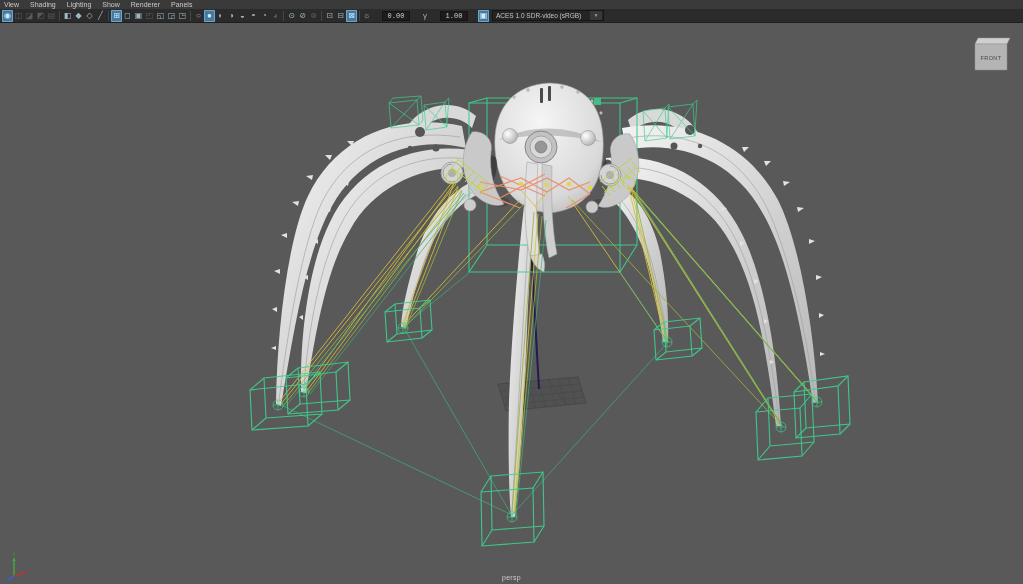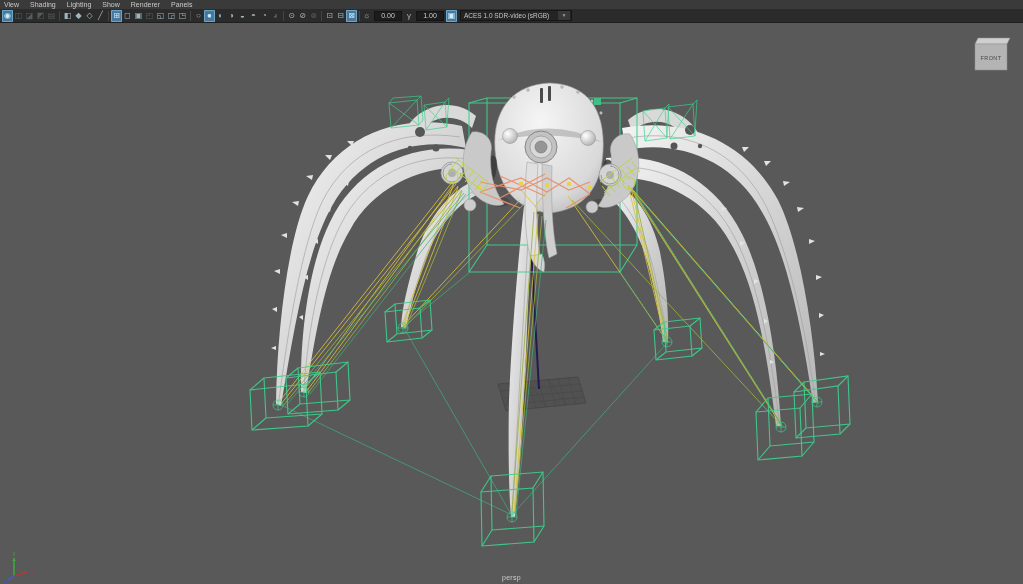--- a/index.html
+++ b/index.html
@@ -24,22 +24,22 @@
            border-bottom:1px solid #1f1f1f;display:flex;align-items:center;padding-left:2px;z-index:5;}
   .tb-group{display:flex;align-items:center;}
   .tb-sep{width:1px;height:10px;background:#454545;margin:0 2px;}
   .tb-icon{width:11px;height:12px;font-size:8px;line-height:12px;text-align:center;
            color:var(--icon);border-radius:1px;cursor:default;}
   .tb-icon.dim{opacity:.35;}
   .tb-icon.active{background:var(--icon-active-bg);color:var(--icon-active);
                   box-shadow:0 0 0 1px #6ca6c8 inset;}
   .tb-field-icon{font-size:8px;color:var(--icon);width:10px;text-align:center;}
   .tb-field{width:28px;height:10px;background:#1c1c1c;border:1px solid #141414;color:#cfcfcf;
-            font-size:7px;line-height:10px;text-align:center;margin:0 2px;
-            font-family:Liberation Sans, sans-serif;}
+            font-size:7px;line-height:10px;text-align:center;margin:0 10px;
+            font-family:Liberation Mono, monospace;}
   .tb-dropdown{display:flex;align-items:center;height:11px;background:#242424;border:1px solid #161616;
                margin-left:3px;width:112px;justify-content:space-between;cursor:default;}
   .tb-dropdown .label{font-size:6.5px;color:#c5c5c5;padding-left:3px;white-space:nowrap;}
   .tb-dropdown .arrow{font-size:5px;color:#9a9a9a;background:#383838;width:12px;height:9px;
                       line-height:9px;text-align:center;margin-right:1px;}
 
   
   .viewport{position:absolute;top:23px;left:0;width:1023px;height:561px;background:var(--viewport-bg);}
   svg{display:block;}
   .wire{stroke:var(--wire-green);fill:none;stroke-width:1.1;opacity:.92;}

